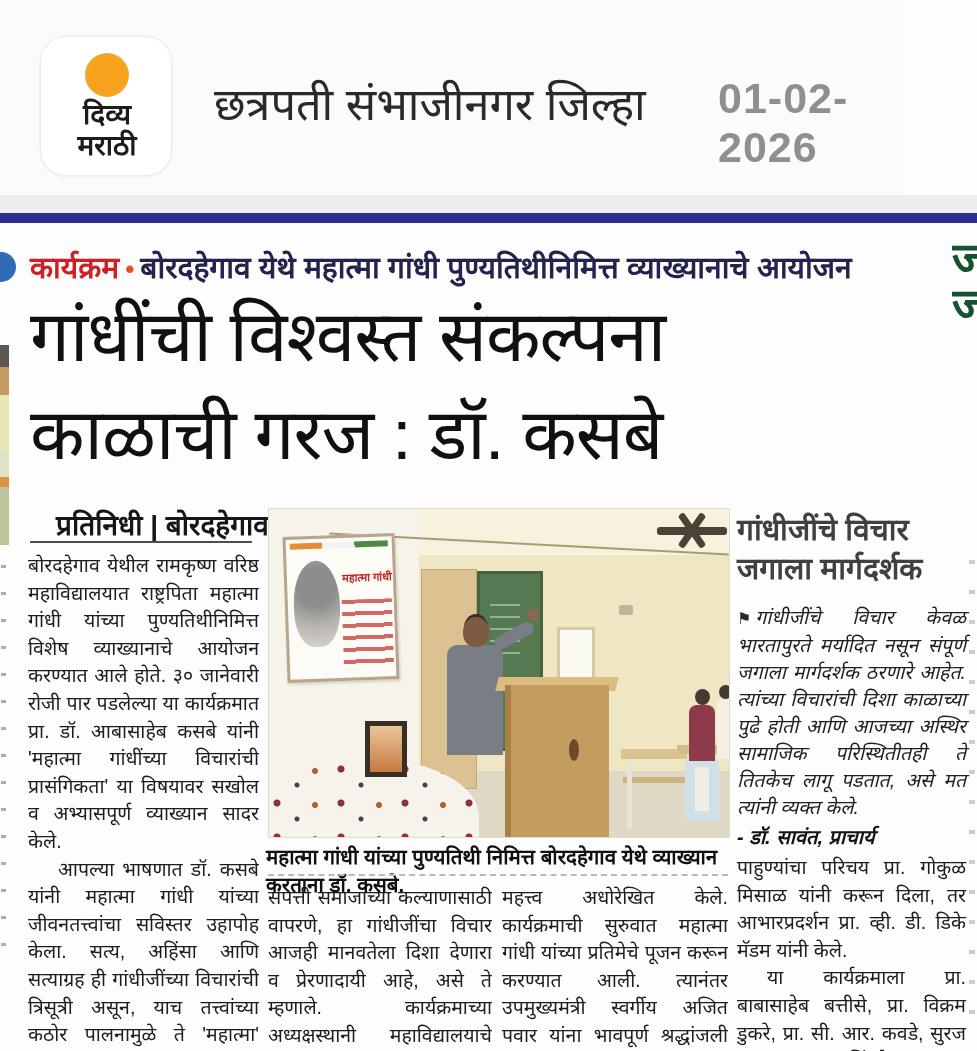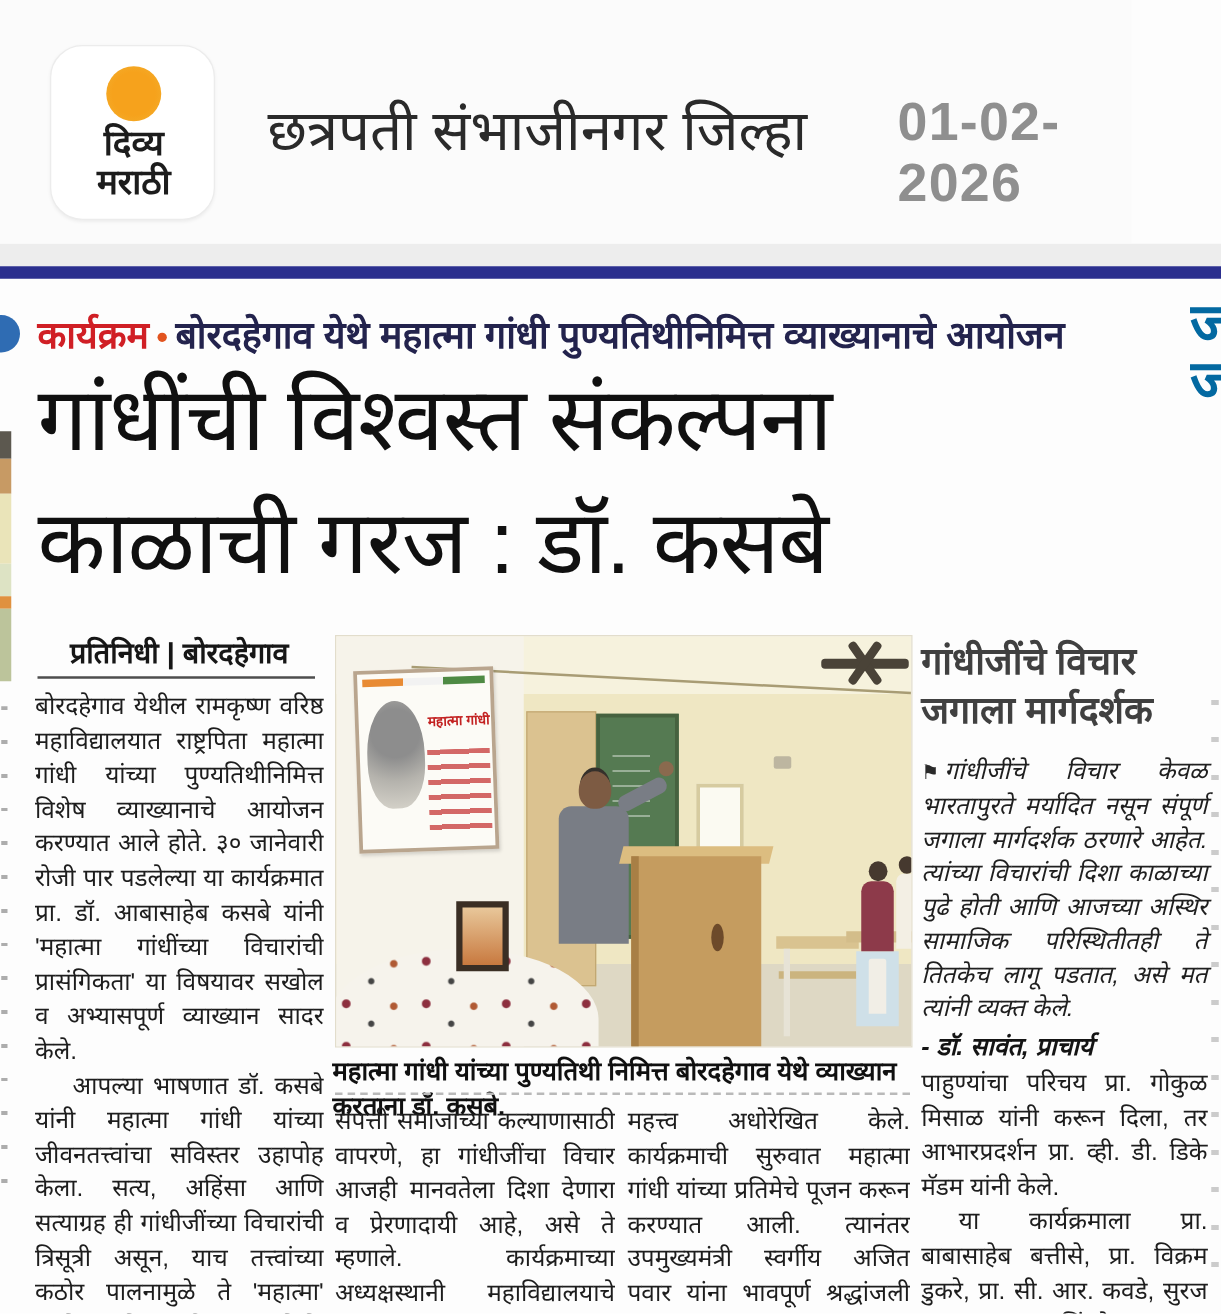--- a/index.html
+++ b/index.html
@@ -38,26 +38,26 @@
   .left-sliver { position:absolute; left:0; top:345px; width:9px; height:200px; }
   .ls1{position:absolute;left:0;top:0;width:9px;height:22px;background:#5c584f;}
   .ls2{position:absolute;left:0;top:22px;width:9px;height:28px;background:#c79a64;}
   .ls3{position:absolute;left:0;top:50px;width:9px;height:56px;background:#eae4b9;}
   .ls4{position:absolute;left:0;top:106px;width:9px;height:26px;background:#dde3c4;}
   .ls5{position:absolute;left:0;top:132px;width:9px;height:10px;background:#e0913f;}
   .ls6{position:absolute;left:0;top:142px;width:9px;height:58px;background:#bcc49b;}
   .left-ticks { position:absolute; left:1px; top:565px; width:5px; height:390px;
                 background:repeating-linear-gradient(#6b6b6b 0 3px, transparent 3px 27px); opacity:.55; }
   .right-sliver { position:absolute; left:952px; top:236px; width:25px; height:100px; overflow:hidden;
-                  font-size:46px; font-weight:800; color:#0369a1; line-height:46px; }
+                  font-size:46px; font-weight:800; color:#14532d; line-height:46px; }
   .right-ticks { position:absolute; left:969px; top:560px; width:6px; height:480px;
                  background:repeating-linear-gradient(#9a9a9a 0 4px, transparent 4px 30px); opacity:.5; }
 
   
-  .byline { position:absolute; left:56px; top:505px; font-size:23px; font-weight:700; color:#161616; }
+  .byline { position:absolute; left:56px; top:505px; font-size:28px; font-weight:700; color:#161616; }
   .byline-rule { position:absolute; left:30px; top:541px; width:222px; height:2px; background:#4e4e4e; }
 
   .body-text { font-size:19.5px; line-height:27.6px; color:#1d1d1d; text-align:justify; font-weight:500; }
   .col-left { position:absolute; left:28px; top:552px; width:231px; height:499px; overflow:hidden; }
   .col-left p + p { text-indent:30px; }
   .col-mid-a { position:absolute; left:268px; top:884px; width:224px; height:167px; overflow:hidden; }
   .col-mid-b { position:absolute; left:502px; top:884px; width:226px; height:167px; overflow:hidden; }
 
   
   .photo { position:absolute; left:268px; top:508px; width:462px; height:330px; overflow:hidden;

